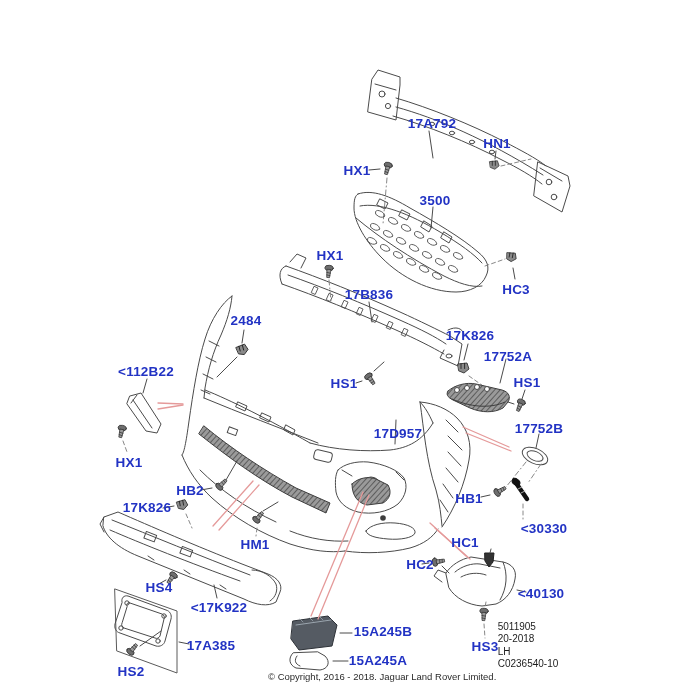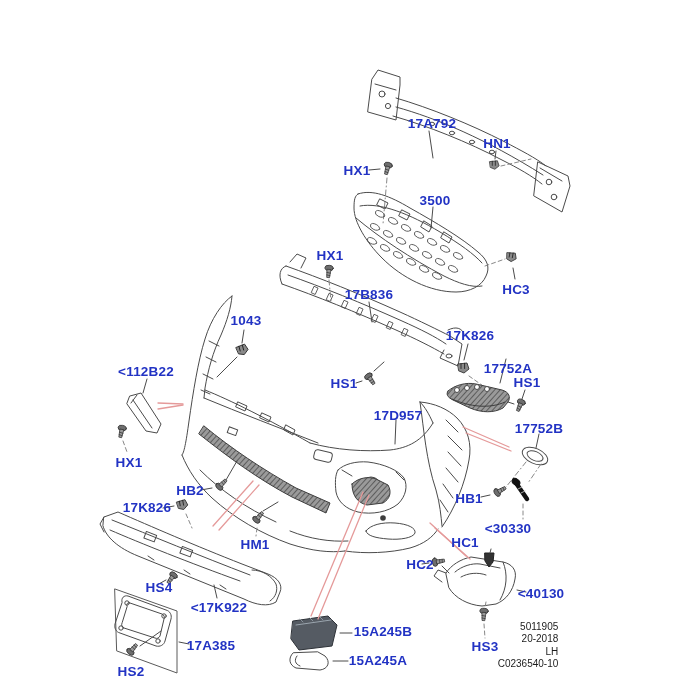--- a/index.html
+++ b/index.html
@@ -2,21 +2,21 @@
 <html><head>
 <meta charset="utf-8">
 <style>
   html,body{margin:0;padding:0;background:#fff;}
   #stage{position:relative;width:700px;height:700px;background:#ffffff;overflow:hidden;
          font-family:"Liberation Sans",sans-serif;}
   #art{position:absolute;left:0;top:0;}
   .callout{position:absolute;transform:translate(-50%,-50%);
            font:bold 13.5px "Liberation Sans",sans-serif;color:#2233c4;
            letter-spacing:.2px;white-space:nowrap;cursor:pointer;z-index:5;}
-  .info{position:absolute;transform:translateX(-50%);text-align:right;
+  .info{position:absolute;transform:translateX(-50%);text-align:left;
         font:10px "Liberation Sans",sans-serif;color:#1c1c1c;line-height:12.4px;z-index:4;}
   .copyright{position:absolute;font:9.5px "Liberation Sans",sans-serif;color:#2b2b2b;z-index:4;}
 </style>
 </head>
 <body>
 
 <div id="stage">
 
 <svg id="art" width="700" height="700" viewBox="0 0 700 700">
   <defs>
@@ -278,46 +278,47 @@
   </g>
 </svg>
 
   <div class="callout" style="left:432px;top:123px">17A792</div>
   <div class="callout" style="left:497px;top:143px">HN1</div>
   <div class="callout" style="left:357px;top:170px">HX1</div>
   <div class="callout" style="left:435px;top:200px">3500</div>
   <div class="callout" style="left:330px;top:255px">HX1</div>
   <div class="callout" style="left:369px;top:294px">17B836</div>
   <div class="callout" style="left:516px;top:289px">HC3</div>
-  <div class="callout" style="left:246px;top:320px">1043</div>
+  <div class="callout" style="left:246px;top:320px">2484</div>
   <div class="callout" style="left:470px;top:335px">17K826</div>
-  <div class="callout" style="left:508px;top:368px">17752A</div>
+  <div class="callout" style="left:508px;top:356px">17752A</div>
   <div class="callout" style="left:146px;top:371px">&lt;112B22</div>
   <div class="callout" style="left:344px;top:383px">HS1</div>
   <div class="callout" style="left:527px;top:382px">HS1</div>
-  <div class="callout" style="left:398px;top:415px">17D957</div>
+  <div class="callout" style="left:398px;top:433px">17D957</div>
   <div class="callout" style="left:539px;top:428px">17752B</div>
   <div class="callout" style="left:129px;top:462px">HX1</div>
   <div class="callout" style="left:190px;top:490px">HB2</div>
   <div class="callout" style="left:469px;top:498px">HB1</div>
   <div class="callout" style="left:147px;top:507px">17K826</div>
-  <div class="callout" style="left:508px;top:528px">&lt;30330</div>
+  <div class="callout" style="left:544px;top:528px">&lt;30330</div>
   <div class="callout" style="left:465px;top:542px">HC1</div>
   <div class="callout" style="left:255px;top:544px">HM1</div>
   <div class="callout" style="left:420px;top:564px">HC2</div>
   <div class="callout" style="left:159px;top:587px">HS4</div>
   <div class="callout" style="left:541px;top:593px">&lt;40130</div>
   <div class="callout" style="left:219px;top:607px">&lt;17K922</div>
   <div class="callout" style="left:383px;top:631px">15A245B</div>
   <div class="callout" style="left:211px;top:645px">17A385</div>
   <div class="callout" style="left:485px;top:646px">HS3</div>
   <div class="callout" style="left:378px;top:660px">15A245A</div>
   <div class="callout" style="left:131px;top:671px">HS2</div>
 
   <div class="info" style="left:528px;top:621px">
     <div>5011905</div>
     <div>20-2018</div>
     <div>LH</div>
     <div>C0236540-10</div>
   </div>
 
+  <div class="copyright" style="left:268px;top:671px">© Copyright, 2016 - 2018. Jaguar Land Rover Limited.</div>
 
 </div>
 
 </body></html>

